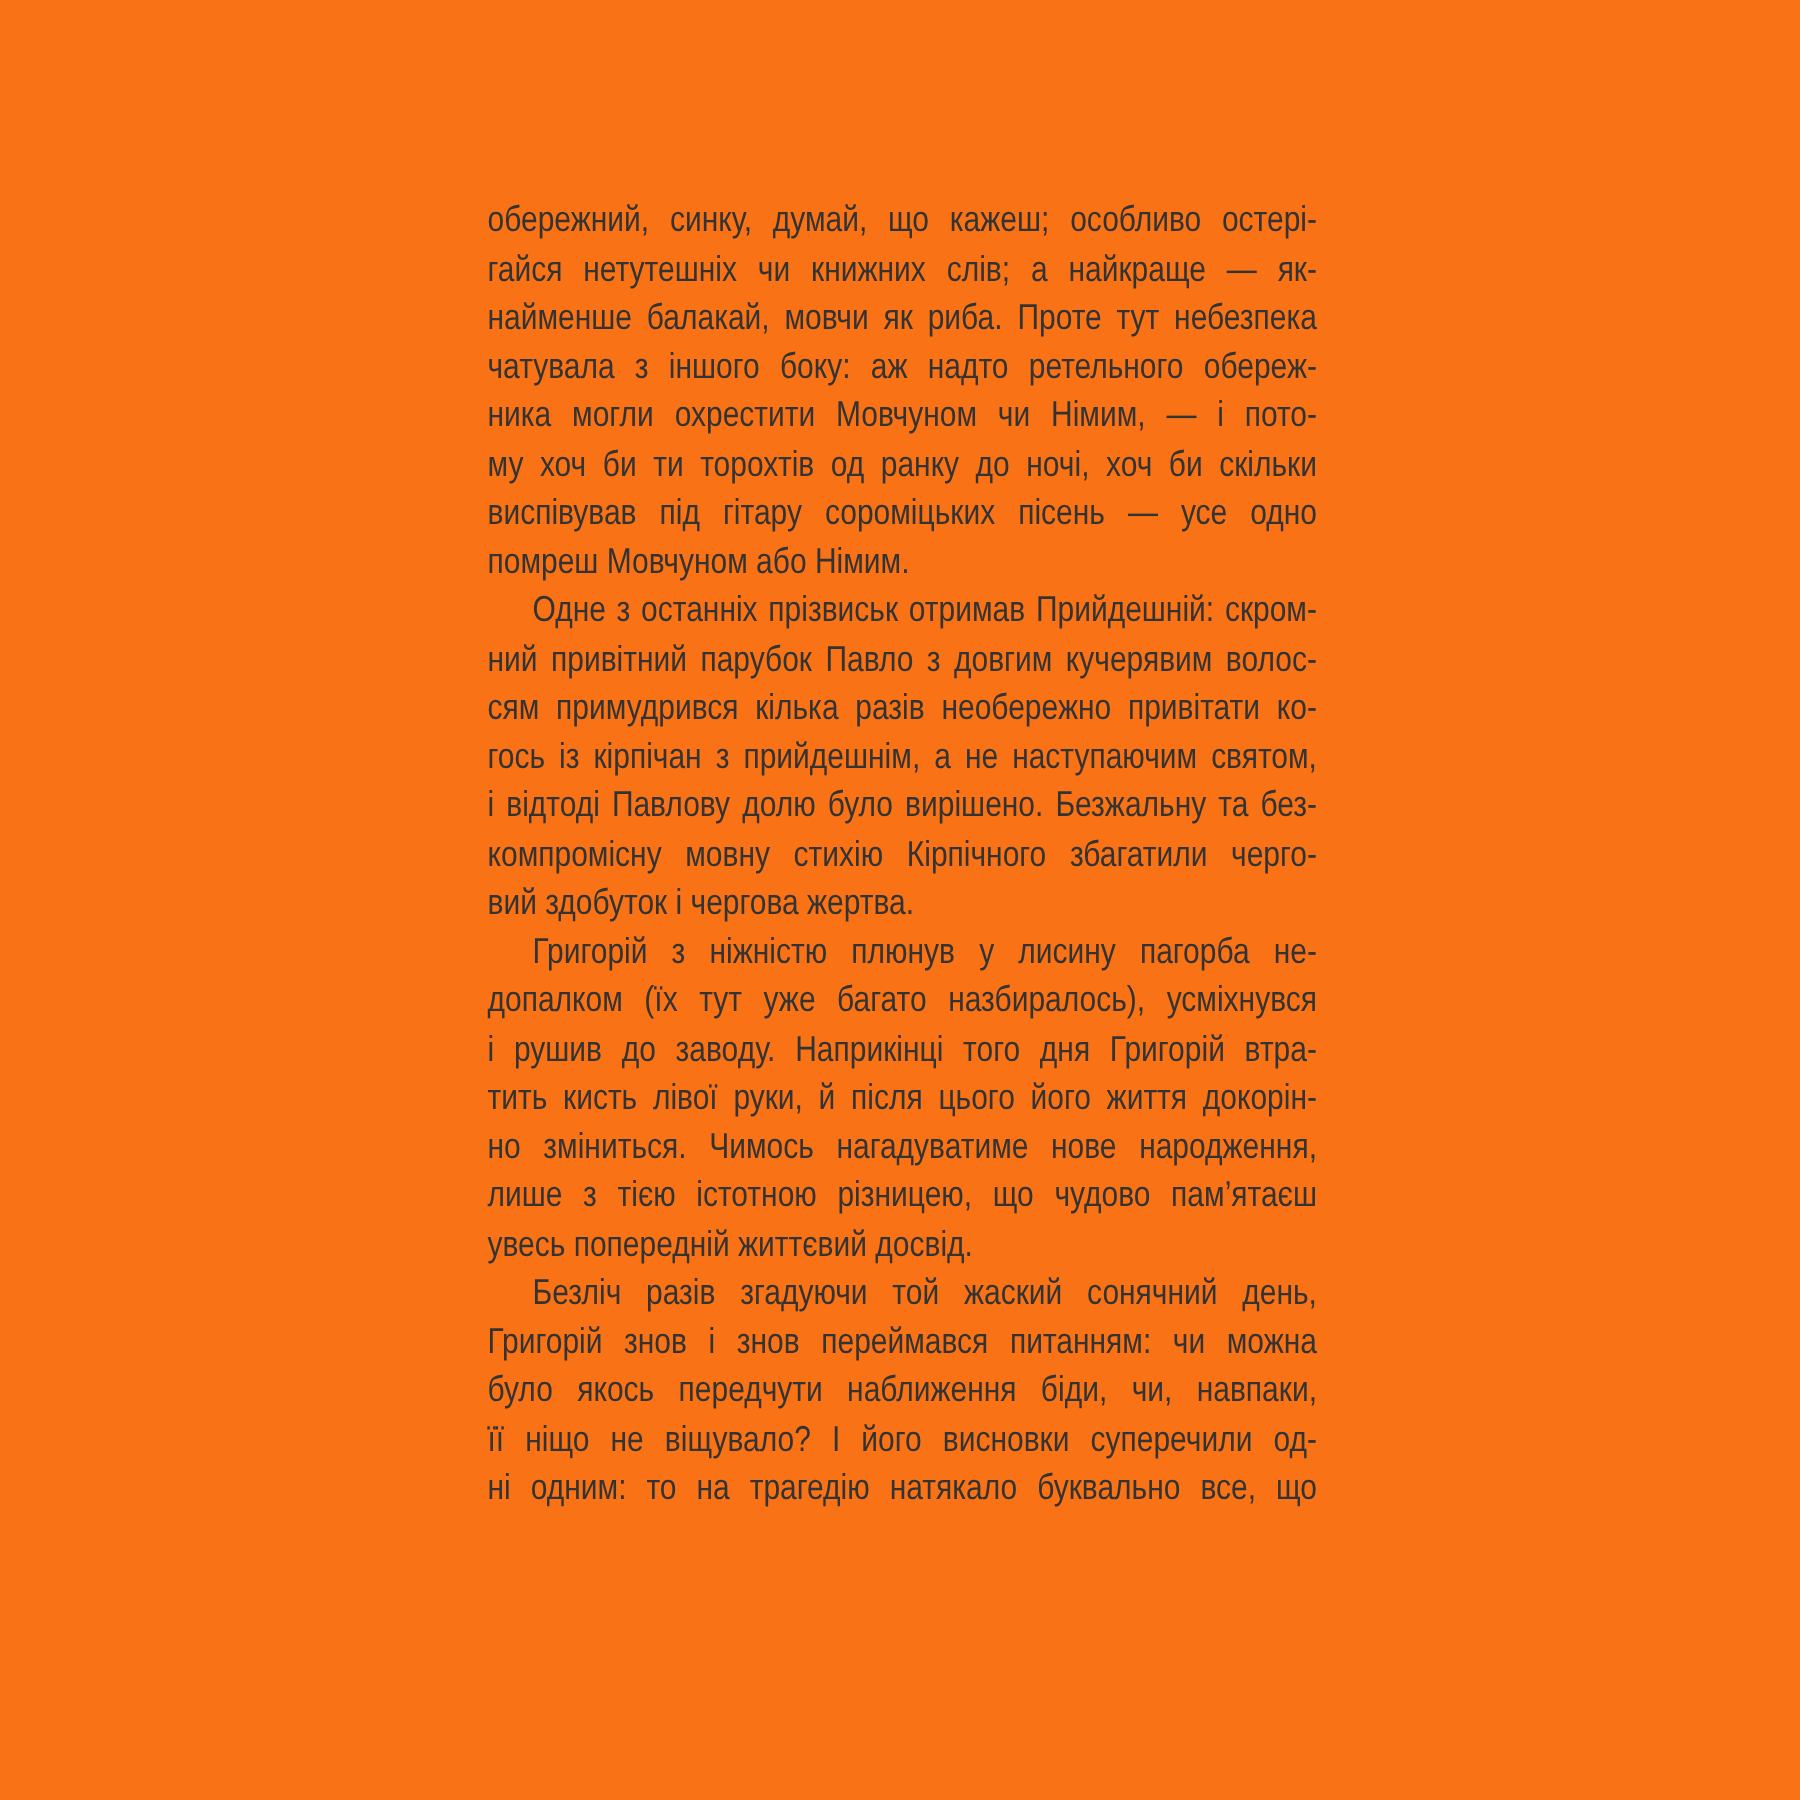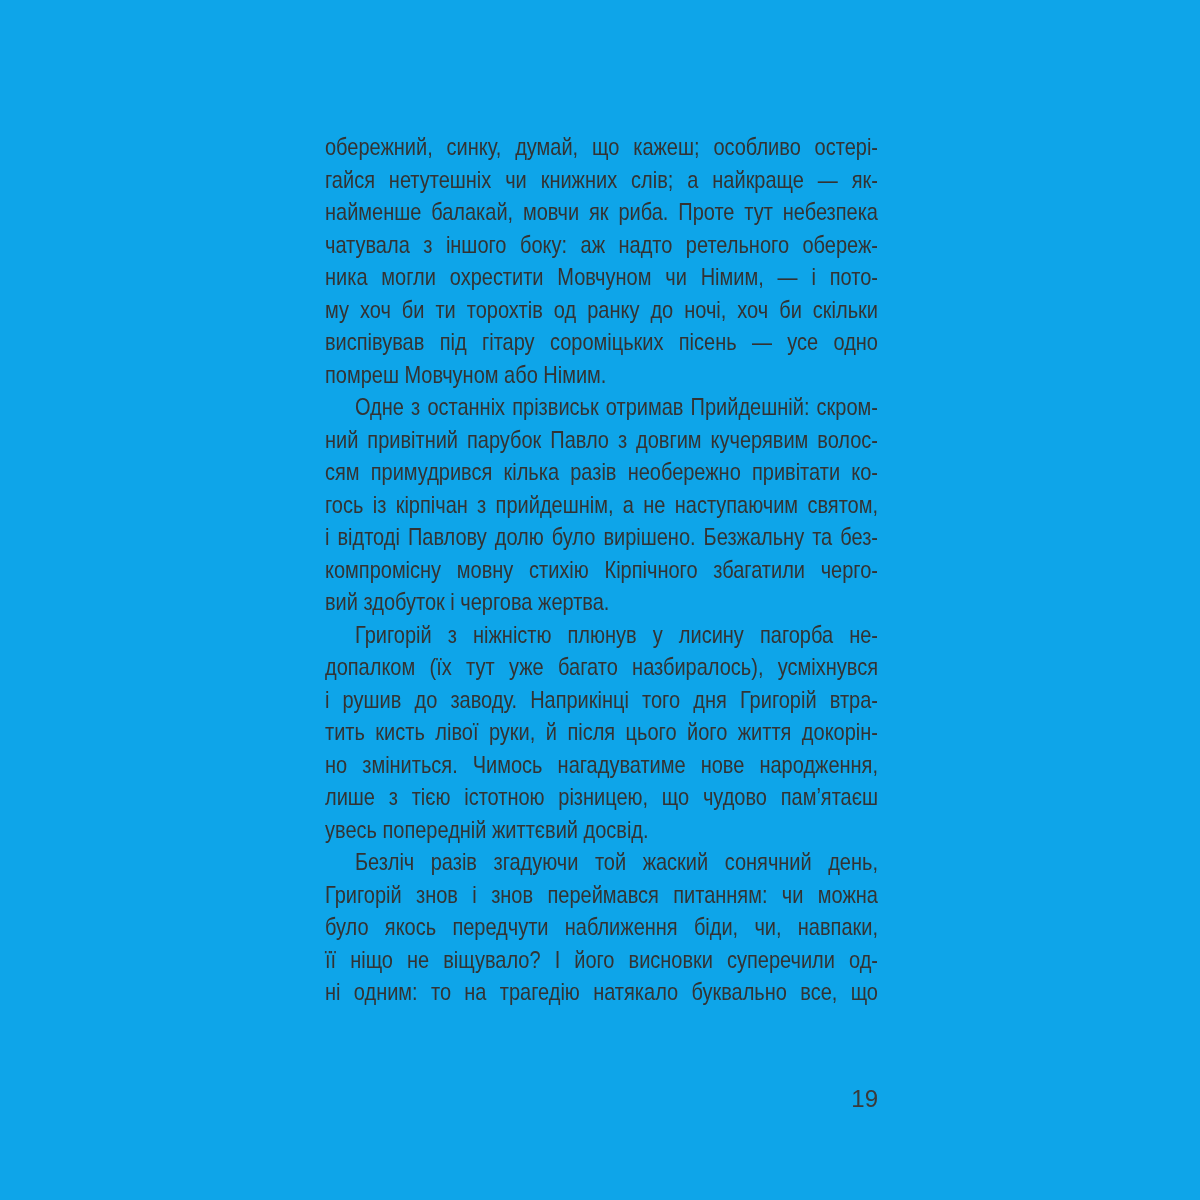--- a/index.html
+++ b/index.html
@@ -51,21 +51,21 @@
     width: 553px;
     text-align: right;
     font-size: 24px;
     line-height: 30px;
     color: #3a3a3a;
   }
 </style>
 </head>
 <body>
 
-<div class="page" style="background: #0ea5e9; color: rgb(51, 51, 51);">
+<div class="page" style="background: #f97316; color: rgb(51, 51, 51);">
   <div class="text-block" id="text-block">
       <div class="paragraph">
         <div class="line">обережний, синку, думай, що кажеш; особливо остері-</div>
         <div class="line">гайся нетутешніх чи книжних слів; а найкраще — як-</div>
         <div class="line">найменше балакай, мовчи як риба. Проте тут небезпека</div>
         <div class="line">чатувала з іншого боку: аж надто ретельного обереж-</div>
         <div class="line">ника могли охрестити Мовчуном чи Німим, — і пото-</div>
         <div class="line">му хоч би ти торохтів од ранку до ночі, хоч би скільки</div>
         <div class="line">виспівував під гітару сороміцьких пісень — усе одно</div>
         <div class="line no-j">помреш Мовчуном або Німим.</div>
@@ -89,14 +89,13 @@
         <div class="line no-j">увесь попередній життєвий досвід.</div>
       </div>
       <div class="paragraph">
         <div class="line ind">Безліч разів згадуючи той жаский сонячний день,</div>
         <div class="line">Григорій знов і знов переймався питанням: чи можна</div>
         <div class="line">було якось передчути наближення біди, чи, навпаки,</div>
         <div class="line">її ніщо не віщувало? І його висновки суперечили од-</div>
         <div class="line">ні одним: то на трагедію натякало буквально все, що</div>
       </div>
     </div>
-  <div class="folio">19</div>
 </div>
 
 </body></html>

